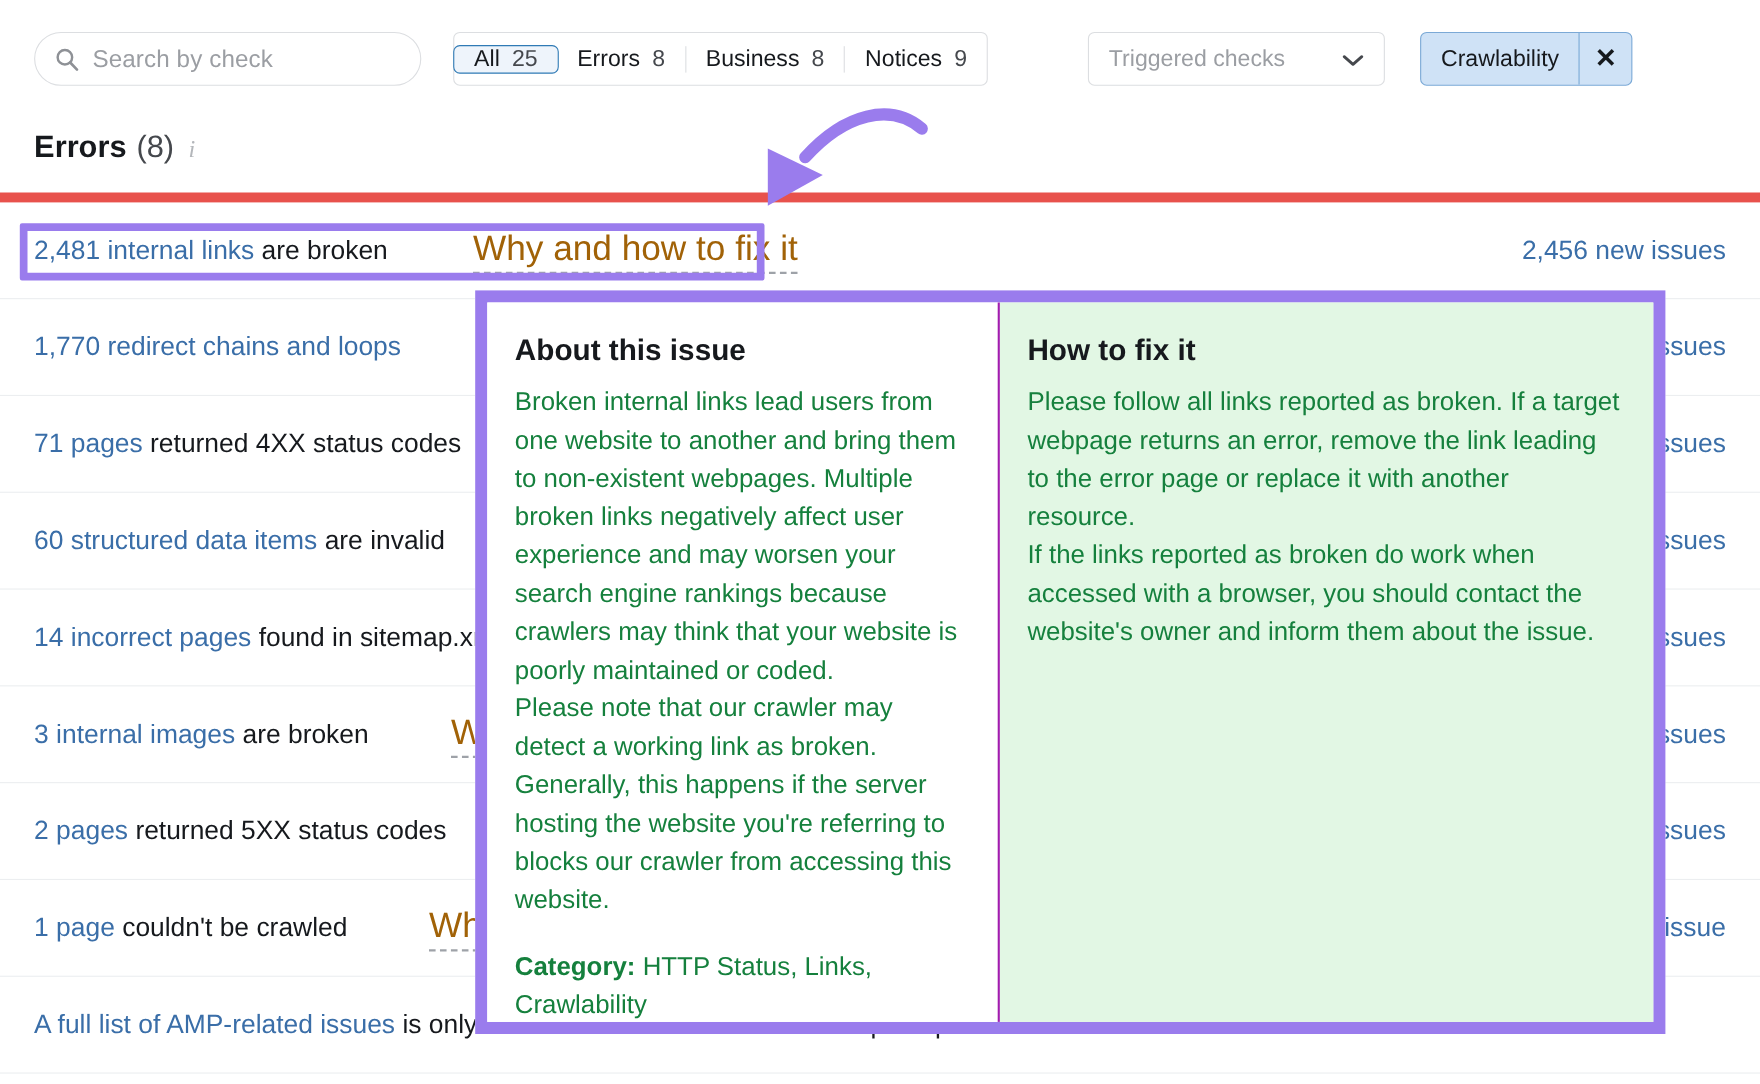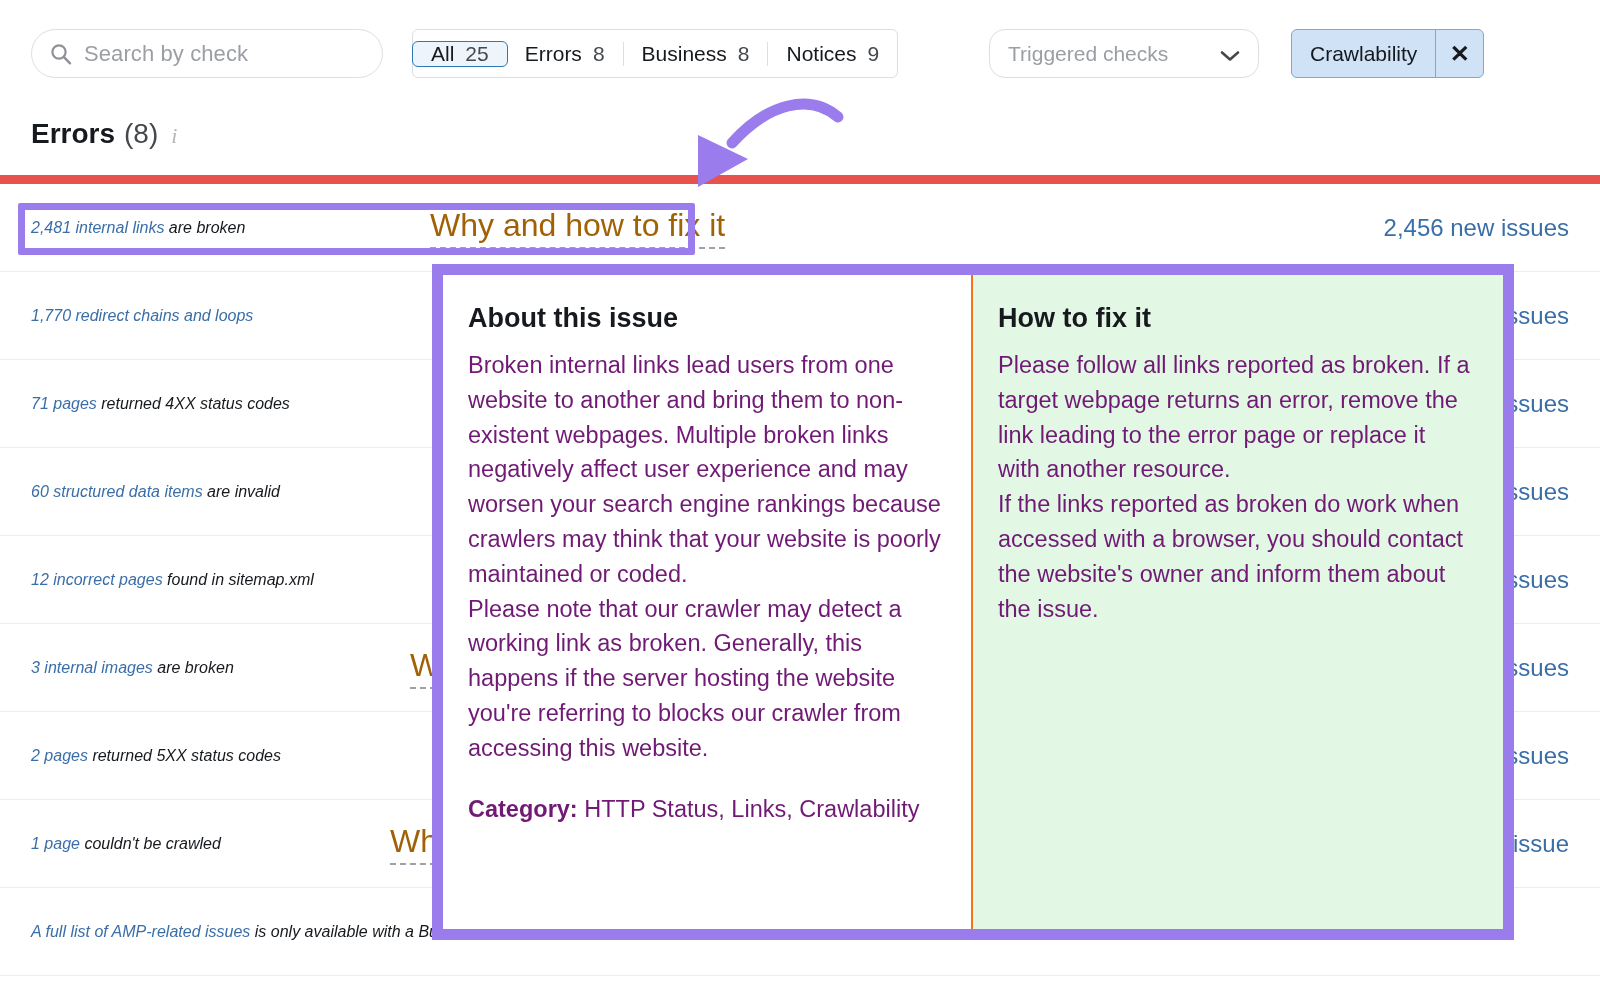--- a/index.html
+++ b/index.html
@@ -45,21 +45,21 @@
   .tab .cnt { color: #45484d; }
   .tab.active {
     background: #eef4fb; border: 1px solid #2f7ab5; border-radius: 6px;
     margin: -1px; z-index: 2;
   }
   .tab.active .cnt { color: #45484d; }
 
   .dropdown {
     position: absolute; left: 989px; top: 29px;
     width: 270px; height: 49px;
-    border: 1px solid #dcdee1; border-radius: 16px;
+    border: 1px solid #dcdee1; border-radius: 6px;
     display: flex; align-items: center; justify-content: space-between;
     padding: 0 18px; background: #fff;
   }
   .dropdown .dd-label { color: #9b9ea3; font-size: 21px; }
   .chev { width: 20px; height: 12px; flex: 0 0 auto; }
 
   .tagchip {
     position: absolute; left: 1291px; top: 29px;
     height: 49px; display: flex; align-items: stretch;
     border: 1px solid #7ba9d6; border-radius: 6px; overflow: hidden;
@@ -94,23 +94,22 @@
 
   
   .rows { position: absolute; left: 0; top: 184px; width: 1600px; }
   .row {
     position: relative; height: 88px; width: 1600px;
     border-bottom: 1px solid #eceef0;
     display: flex; align-items: center;
   }
   .row:first-child { border-top: none; }
   .row .row-text {
-    position: absolute; left: 31px; font-size: 16px; color: #16191d;
-    white-space: nowrap;
-    font-style: italic;
+    position: absolute; left: 31px; font-size: 24px; color: #16191d;
+    white-space: nowrap;
   }
   .row .row-text .lnk { color: #3a6ea8; }
   .row .whyfix {
     position: absolute; font-size: 32px; color: #a16207;
     border-bottom: 2px dashed #9ea2a8; padding-bottom: 3px;
     white-space: nowrap;
   }
   .row .newissues {
     position: absolute; right: 31px; font-size: 24px; color: #3a6ea8;
     white-space: nowrap;
@@ -129,29 +128,29 @@
 
   
   .popup {
     position: absolute; left: 432px; top: 264px;
     width: 1082px; height: 676px;
     border: 11px solid #9a7ced; background: #fff;
     display: flex; z-index: 50;
   }
   .popup .panel { padding: 28px 30px 22px 25px; overflow: hidden; }
   .popup .panel-about {
-    width: 530px; background: #ffffff;
-    border-right: 2px solid #f97316;
+    width: 466px; background: #ffffff;
+    border-right: 2px solid #a21caf;
   }
   .popup .panel-fix { flex: 1; background: #e2f7e4; }
   .popup h3 {
     margin: 0 0 14px 0; font-size: 27px; font-weight: bold; color: #16191d;
   }
   .popup p {
-    margin: 0; font-size: 23.5px; line-height: 34.8px; color: #701a75;
+    margin: 0; font-size: 23.5px; line-height: 34.8px; color: #15803d;
   }
   .popup p.spaced { margin-top: 26px; }
   .popup .cat-label { font-weight: bold; }
 </style>
 </head>
 <body>
 
 <div id="root">
 
   <div class="toolbar">
@@ -222,21 +221,21 @@
         <div class="row-text"><span class="lnk">71 pages</span><span> returned 4XX status codes</span></div>
         <div class="whyfix" style="left: 470px;">Why and how to fix it</div>
         <div class="newissues">71 new issues</div>
       </div>
       <div class="row">
         <div class="row-text"><span class="lnk">60 structured data items</span><span> are invalid</span></div>
         <div class="whyfix" style="left: 470px;">Why and how to fix it</div>
         <div class="newissues">60 new issues</div>
       </div>
       <div class="row">
-        <div class="row-text"><span class="lnk">12 incorrect pages</span><span> found in sitemap.xml</span></div>
+        <div class="row-text"><span class="lnk">14 incorrect pages</span><span> found in sitemap.xml</span></div>
         <div class="whyfix" style="left: 470px;">Why and how to fix it</div>
         <div class="newissues">12 new issues</div>
       </div>
       <div class="row">
         <div class="row-text"><span class="lnk">3 internal images</span><span> are broken</span></div>
         <div class="whyfix" style="left: 410px;">Why and how to fix it</div>
         <div class="newissues">3 new issues</div>
       </div>
       <div class="row">
         <div class="row-text"><span class="lnk">2 pages</span><span> returned 5XX status codes</span></div>

